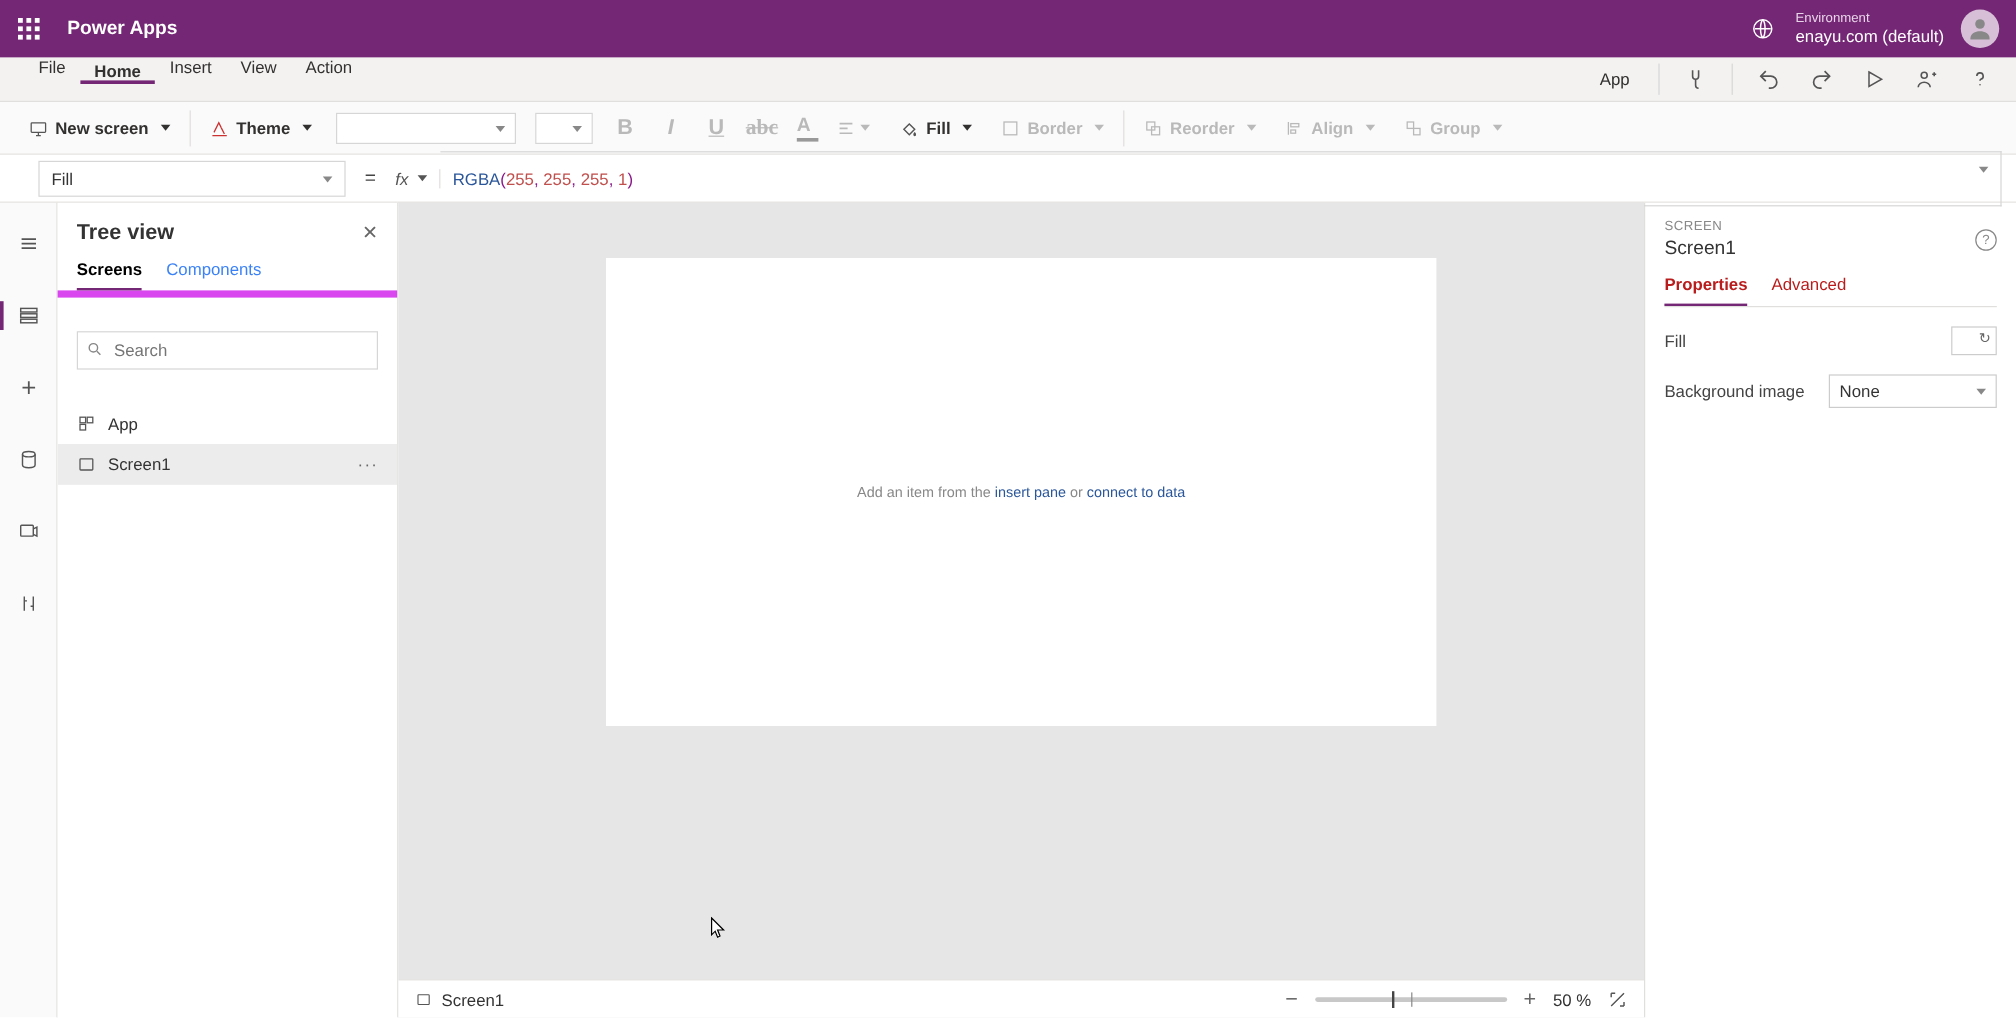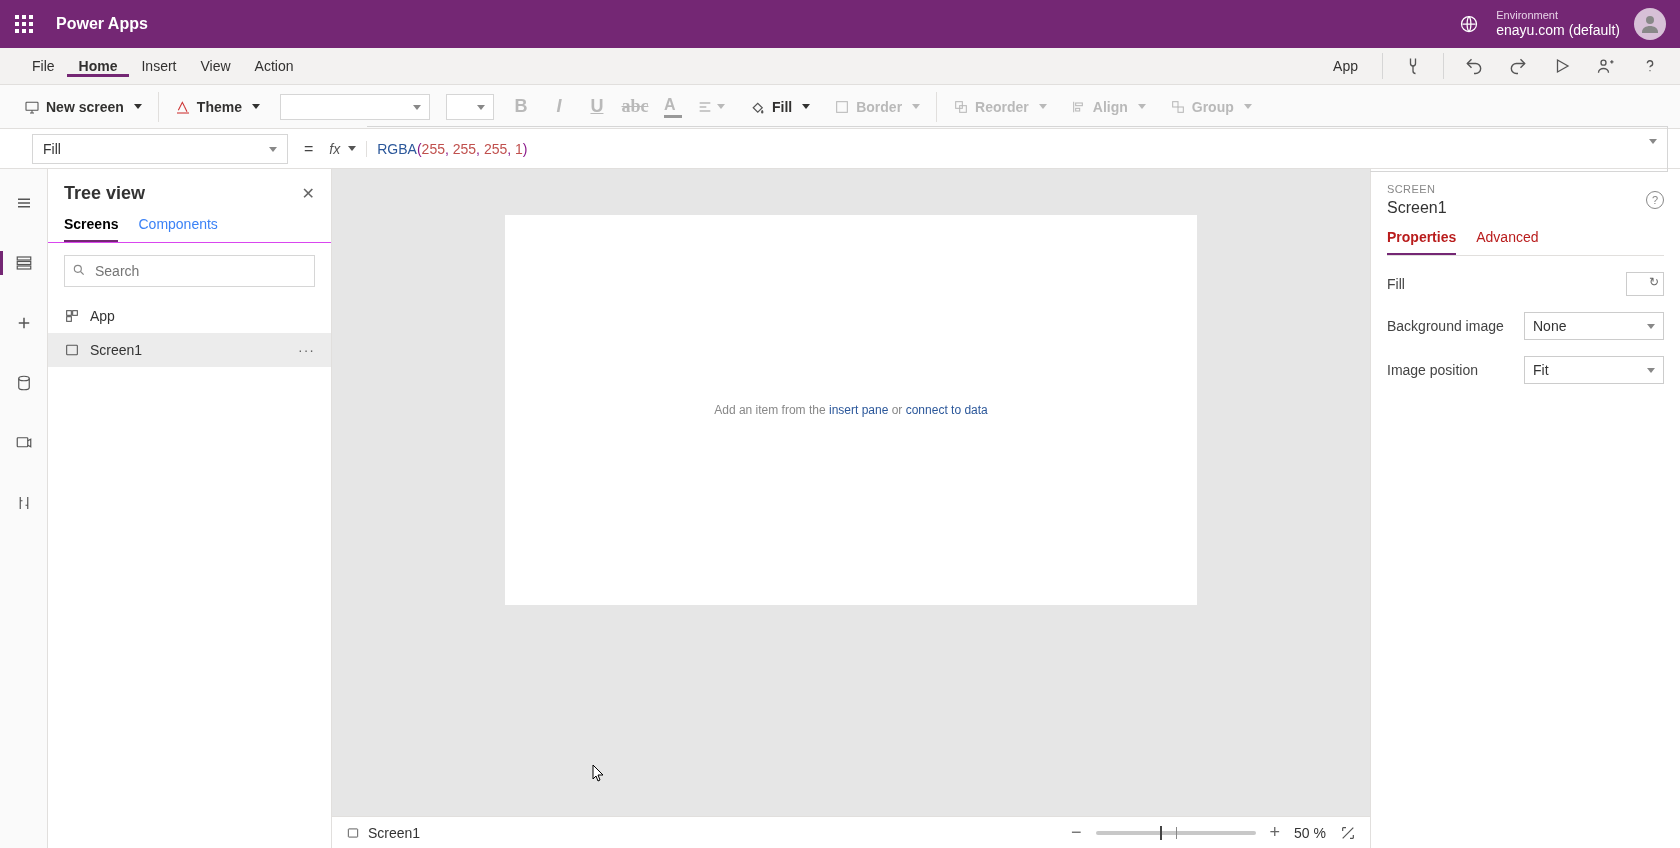--- a/index.html
+++ b/index.html
@@ -9,21 +9,21 @@
 .waffle span{background:#fff;width:4px;height:4px;}
 .title-app{font-size:16px;font-weight:600;margin-left:22px;}
 .title-right{margin-left:auto;display:flex;align-items:center;gap:14px;}
 .env-block{display:flex;flex-direction:column;line-height:1.2;}
 .env-label{font-size:11px;color:#e8d4e8;}
 .env-name{font-size:14px;color:#fff;}
 .avatar{width:32px;height:32px;border-radius:50%;background:#d7c0d7;display:flex;align-items:center;justify-content:center;}
 .avatar svg{width:24px;height:24px;}
 .env-icon{width:26px;height:26px;display:flex;align-items:center;justify-content:center;}
 
-.menubar{height:37px;background:#f3f2f1;border-bottom:1px solid #e1dfdd;display:flex;align-items:center;padding-left:20px;}
+.menubar{height:37px;background:#f3f2f1;border-bottom:1px solid #e1dfdd;display:flex;align-items:flex-start;padding-left:20px;}
 .menubar .menu-item{padding:0 12px;display:flex;align-items:center;color:#323130;font-size:14px;cursor:pointer;}
 .menubar .menu-item.active{font-weight:600;border-bottom:3px solid #742774;padding-top:3px;}
 .menubar-right{margin-left:auto;display:flex;align-items:center;padding-right:12px;gap:8px;}
 .sep{width:1px;height:26px;background:#d6d6d6;margin:0 4px;}
 .iconbtn{width:36px;height:36px;display:flex;align-items:center;justify-content:center;cursor:pointer;color:#444;}
 .iconbtn svg{stroke:#555;}
 .app-btn{padding:0 12px;color:#323130;}
 
 .ribbon{height:44px;background:#fafafa;border-bottom:1px solid #e1dfdd;display:flex;align-items:center;padding:0 12px;color:#5a5a5a;font-weight:bold;}
 .rib-btn{display:flex;align-items:center;gap:6px;padding:0 12px;height:100%;cursor:pointer;color:#323130;}
@@ -51,24 +51,24 @@
 
 .body{display:flex;height:calc(848px - 48px - 37px - 44px - 40px);}
 .rail{width:48px;background:#fafafa;border-right:1px solid #e1dfdd;display:flex;flex-direction:column;align-items:center;padding-top:14px;gap:20px;}
 .rail-item{width:48px;height:40px;display:flex;align-items:center;justify-content:center;cursor:pointer;color:#555;position:relative;}
 .rail-item.active::before{content:"";position:absolute;left:0;top:8px;bottom:8px;width:3px;background:#742774;}
 
 .treeview{width:284px;background:#fff;border-right:1px solid #e1dfdd;display:flex;flex-direction:column;}
 .tv-head{display:flex;align-items:center;padding:14px 16px 6px 16px;}
 .tv-title{font-size:18px;font-weight:600;flex:1;}
 .tv-close{cursor:pointer;color:#666;font-size:16px;}
-.tv-tabs{display:flex;gap:20px;padding:6px 16px 0 16px;border-bottom:1px solid #d946ef;}
+.tv-tabs{display:flex;gap:20px;padding:6px 16px 0 16px;border-bottom:6px solid #d946ef;}
 .tv-tab{padding-bottom:8px;font-size:14px;cursor:pointer;color:#3b82f6;}
 .tv-tab.active{font-weight:600;border-bottom:2px solid #742774;color:#000;}
-.tv-search{margin:12px 16px;position:relative;}
+.tv-search{margin:28px 16px;position:relative;}
 .tv-search input{width:100%;height:32px;border:1px solid #d6d6d6;padding:0 10px 0 30px;font-size:14px;outline:none;}
 .tv-search .sicon{position:absolute;left:8px;top:8px;color:#888;}
 .tv-list{flex:1;overflow:auto;}
 .tv-row{display:flex;align-items:center;height:34px;padding:0 16px;gap:10px;cursor:pointer;font-size:14px;}
 .tv-row.selected{background:#ececec;}
 .tv-row .more{margin-left:auto;color:#666;letter-spacing:1px;}
 
 .canvas-wrap{flex:1;background:#e6e6e6;position:relative;display:flex;align-items:flex-start;justify-content:center;}
 .canvas{width:692px;height:390px;background:#fff;margin-top:46px;display:flex;align-items:center;justify-content:center;position:relative;}
 .canvas-msg{font-size:12px;color:#888;}
@@ -408,20 +408,14 @@
     <div class="p-field">
       <div class="p-label">Fill</div>
       <div class="p-swatch"></div>
     </div>
     <div class="p-field">
       <div class="p-label">Background image</div>
       <div class="p-select">
           <span>None</span>
         </div>
     </div>
-    <div class="p-field">
-      <div class="p-label">Image position</div>
-      <div class="p-select">
-          <span>Fit</span>
-        </div>
-    </div>
   </div>
 </div>
 
 </body></html>

